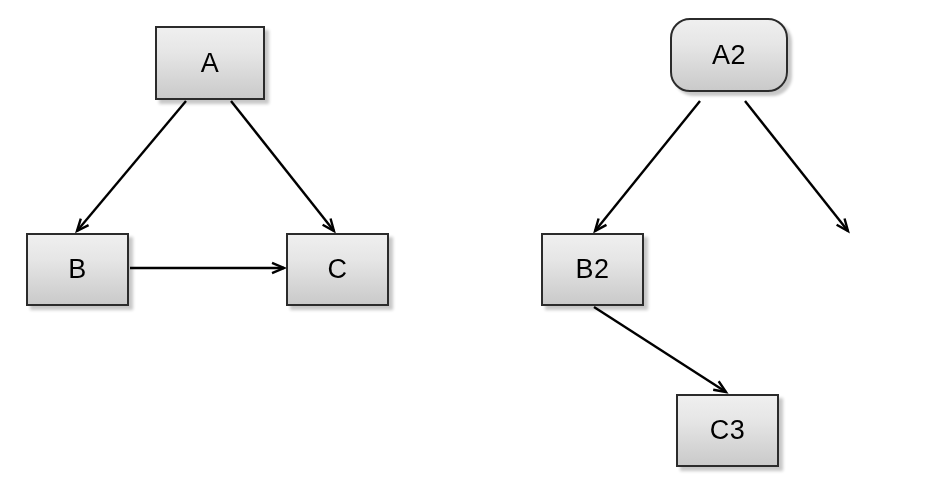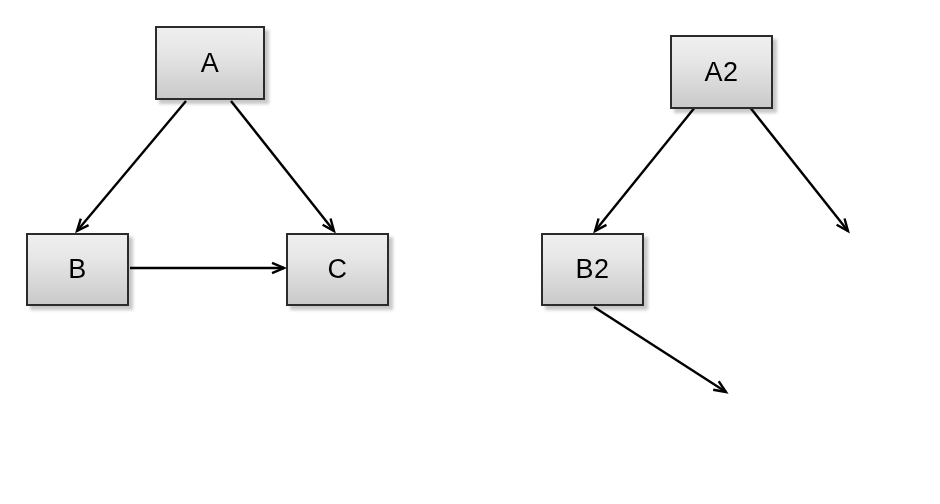--- a/index.html
+++ b/index.html
@@ -80,19 +80,22 @@
 
 <div class="node" style="left: 155px; top: 26px; width: 110px; height: 74px;">
       <span class="node-label">A</span>
     </div>
     <div class="node" style="left: 26px; top: 233px; width: 103px; height: 73px;">
       <span class="node-label">B</span>
     </div>
     <div class="node" style="left: 286px; top: 233px; width: 103px; height: 73px;">
       <span class="node-label">C</span>
     </div>
-    <div class="node" style="left: 670px; top: 35px; width: 103px; height: 74px;">
+    <div class="node" style="left: 670px; top: 18px; width: 118px; height: 74px; border-radius: 20px;">
       <span class="node-label">A2</span>
     </div>
     <div class="node" style="left: 541px; top: 233px; width: 103px; height: 73px; align-items: center;">
       <span class="node-label">B2</span>
     </div>
+    <div class="node" style="left: 676px; top: 394px; width: 103px; height: 73px;">
+      <span class="node-label">C3</span>
+    </div>
   </div>
 
 </body></html>

